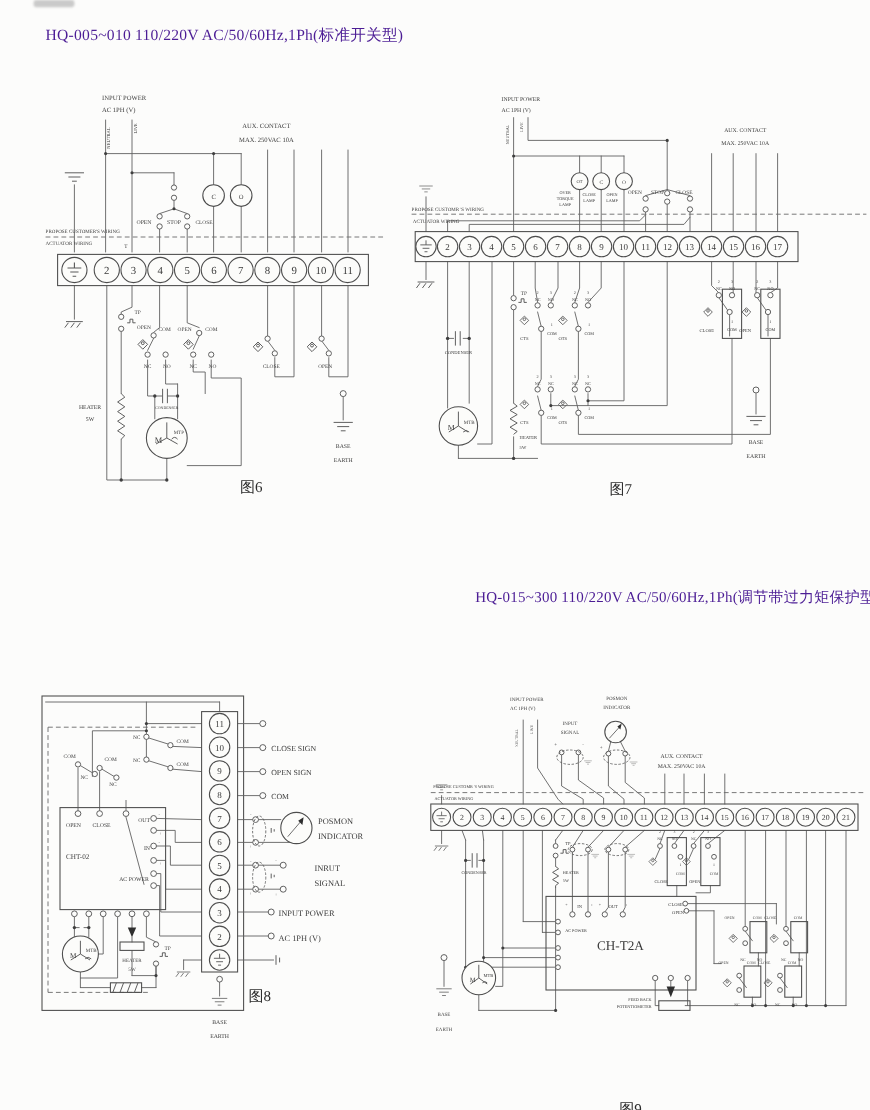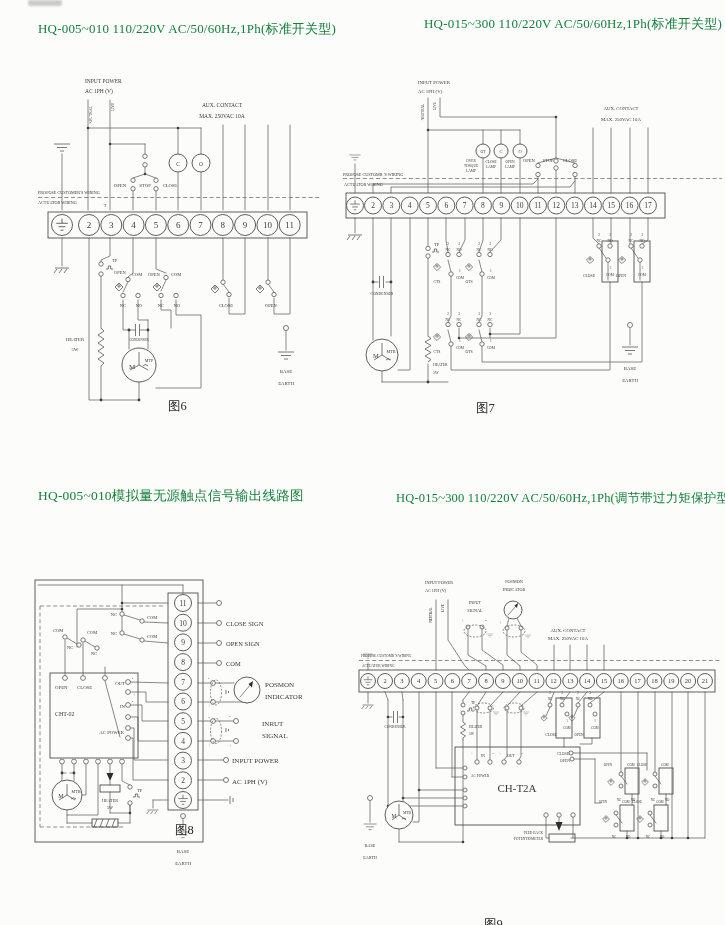--- a/index.html
+++ b/index.html
@@ -1,19 +1,19 @@
 <!DOCTYPE html>
 <html><head>
 <meta charset="utf-8">
 <style>
   html,body{margin:0;padding:0;background:#e8e8e8;}
   .page{position:relative;width:725px;height:925px;background:#fcfcfb;margin:0 auto;overflow:hidden;
         font-family:"Liberation Serif",serif;color:#2f2f2f;}
-  .title{position:absolute;font-size:13px;letter-spacing:.2px;white-space:nowrap;color:#15803d;}
-  .caption{position:absolute;font-size:12.5px;color:#2b2b2b;}
+  .title{position:absolute;font-size:13px;letter-spacing:.2px;white-space:nowrap;color:#4c1d95;}
+  .caption{position:absolute;font-size:12.5px;color:#2b2b2b;margin-left:32px;}
   .artifact{position:absolute;left:28px;top:0;width:34px;height:6px;background:#9a9a9a;opacity:.5;border-radius:2px;filter:blur(1px);}
   svg{position:absolute;overflow:visible;}
   svg text{font-family:"Liberation Serif",serif;fill:#3b3b3b;text-anchor:middle;}
   .as{text-anchor:start}.ae{text-anchor:end}
   .f30{font-size:3.2px}.f35{font-size:3.5px}.f38{font-size:3.8px}.f42{font-size:4.2px}
   .f45{font-size:4.5px}.f48{font-size:4.8px}.f55{font-size:5.5px}.f6{font-size:6px}
   .f65{font-size:6.5px}.f7{font-size:7px}.f75{font-size:7.5px}.f9{font-size:9px}.f11{font-size:11px}
   .w{fill:none;stroke:#616161;stroke-width:.75;stroke-linecap:round;stroke-linejoin:round}
   .wd{fill:none;stroke:#6a6a6a;stroke-width:.75;stroke-dasharray:4,2.6}
   .sd{fill:none;stroke:#5a5a5a;stroke-width:.7;stroke-dasharray:2,1.4}
@@ -46,22 +46,20 @@
       <g id="earthsym">
           <path class="sym" d="M0,-5.5 V-1.5 M-5,-1.5 H5 M-3,1.5 H3 M-1.3,4.5 H1.3"></path>
         </g>
       <g id="tpz">
           <path class="sym" d="M0,0 h2.3 v-3 h2.4 v3 h2.3"></path>
         </g>
     </defs>
   </svg>
 
   <div class="title" style="left:38px;top:20px">HQ-005~010 110/220V AC/50/60Hz,1Ph(标准开关型)</div>
-  <div class="title" style="left:424px;top:15px">HQ-015~300 110/220V AC/50/60Hz,1Ph(标准开关型)</div>
-  <div class="title" style="left:38px;top:487px;font-size:13.5px">HQ-005~010模拟量无源触点信号输出线路图</div>
   <div class="title" style="left:396px;top:490px;font-size:12.5px">HQ-015~300 110/220V AC/50/60Hz,1Ph(调节带过力矩保护型)</div>
 
   <svg style="left:35px;top:70px" width="290" height="350" viewBox="0 0 290 350">
     <g>
       <path class="w" d="M53,30 V140 M75,30 V140 M53,58 H166 M143,58 V84 M166,58 V84 M143,102 V140 M166,102 V140
         M75,74 H110 M110,74 V84 M110,97 V104 M110,104 L98,108 M98,121 V140 M110,104 L121,108 M121,121 V140
         M188,55 V140 M210,55 V140 M233,55 V140 M255,55 V140 M27,84 V140"></path>
       <path class="w" d="M27,168 V196 M54,168 V330 H104 M104,312 V330
         M75,168 V186 L66,190 V192 M66,206 V258 M66,296 V330
         M98,168 V203 L93,207 M93,212 L88,222 M88,230 V260 H94 M103,230 V250 H113 M113,250 V260

